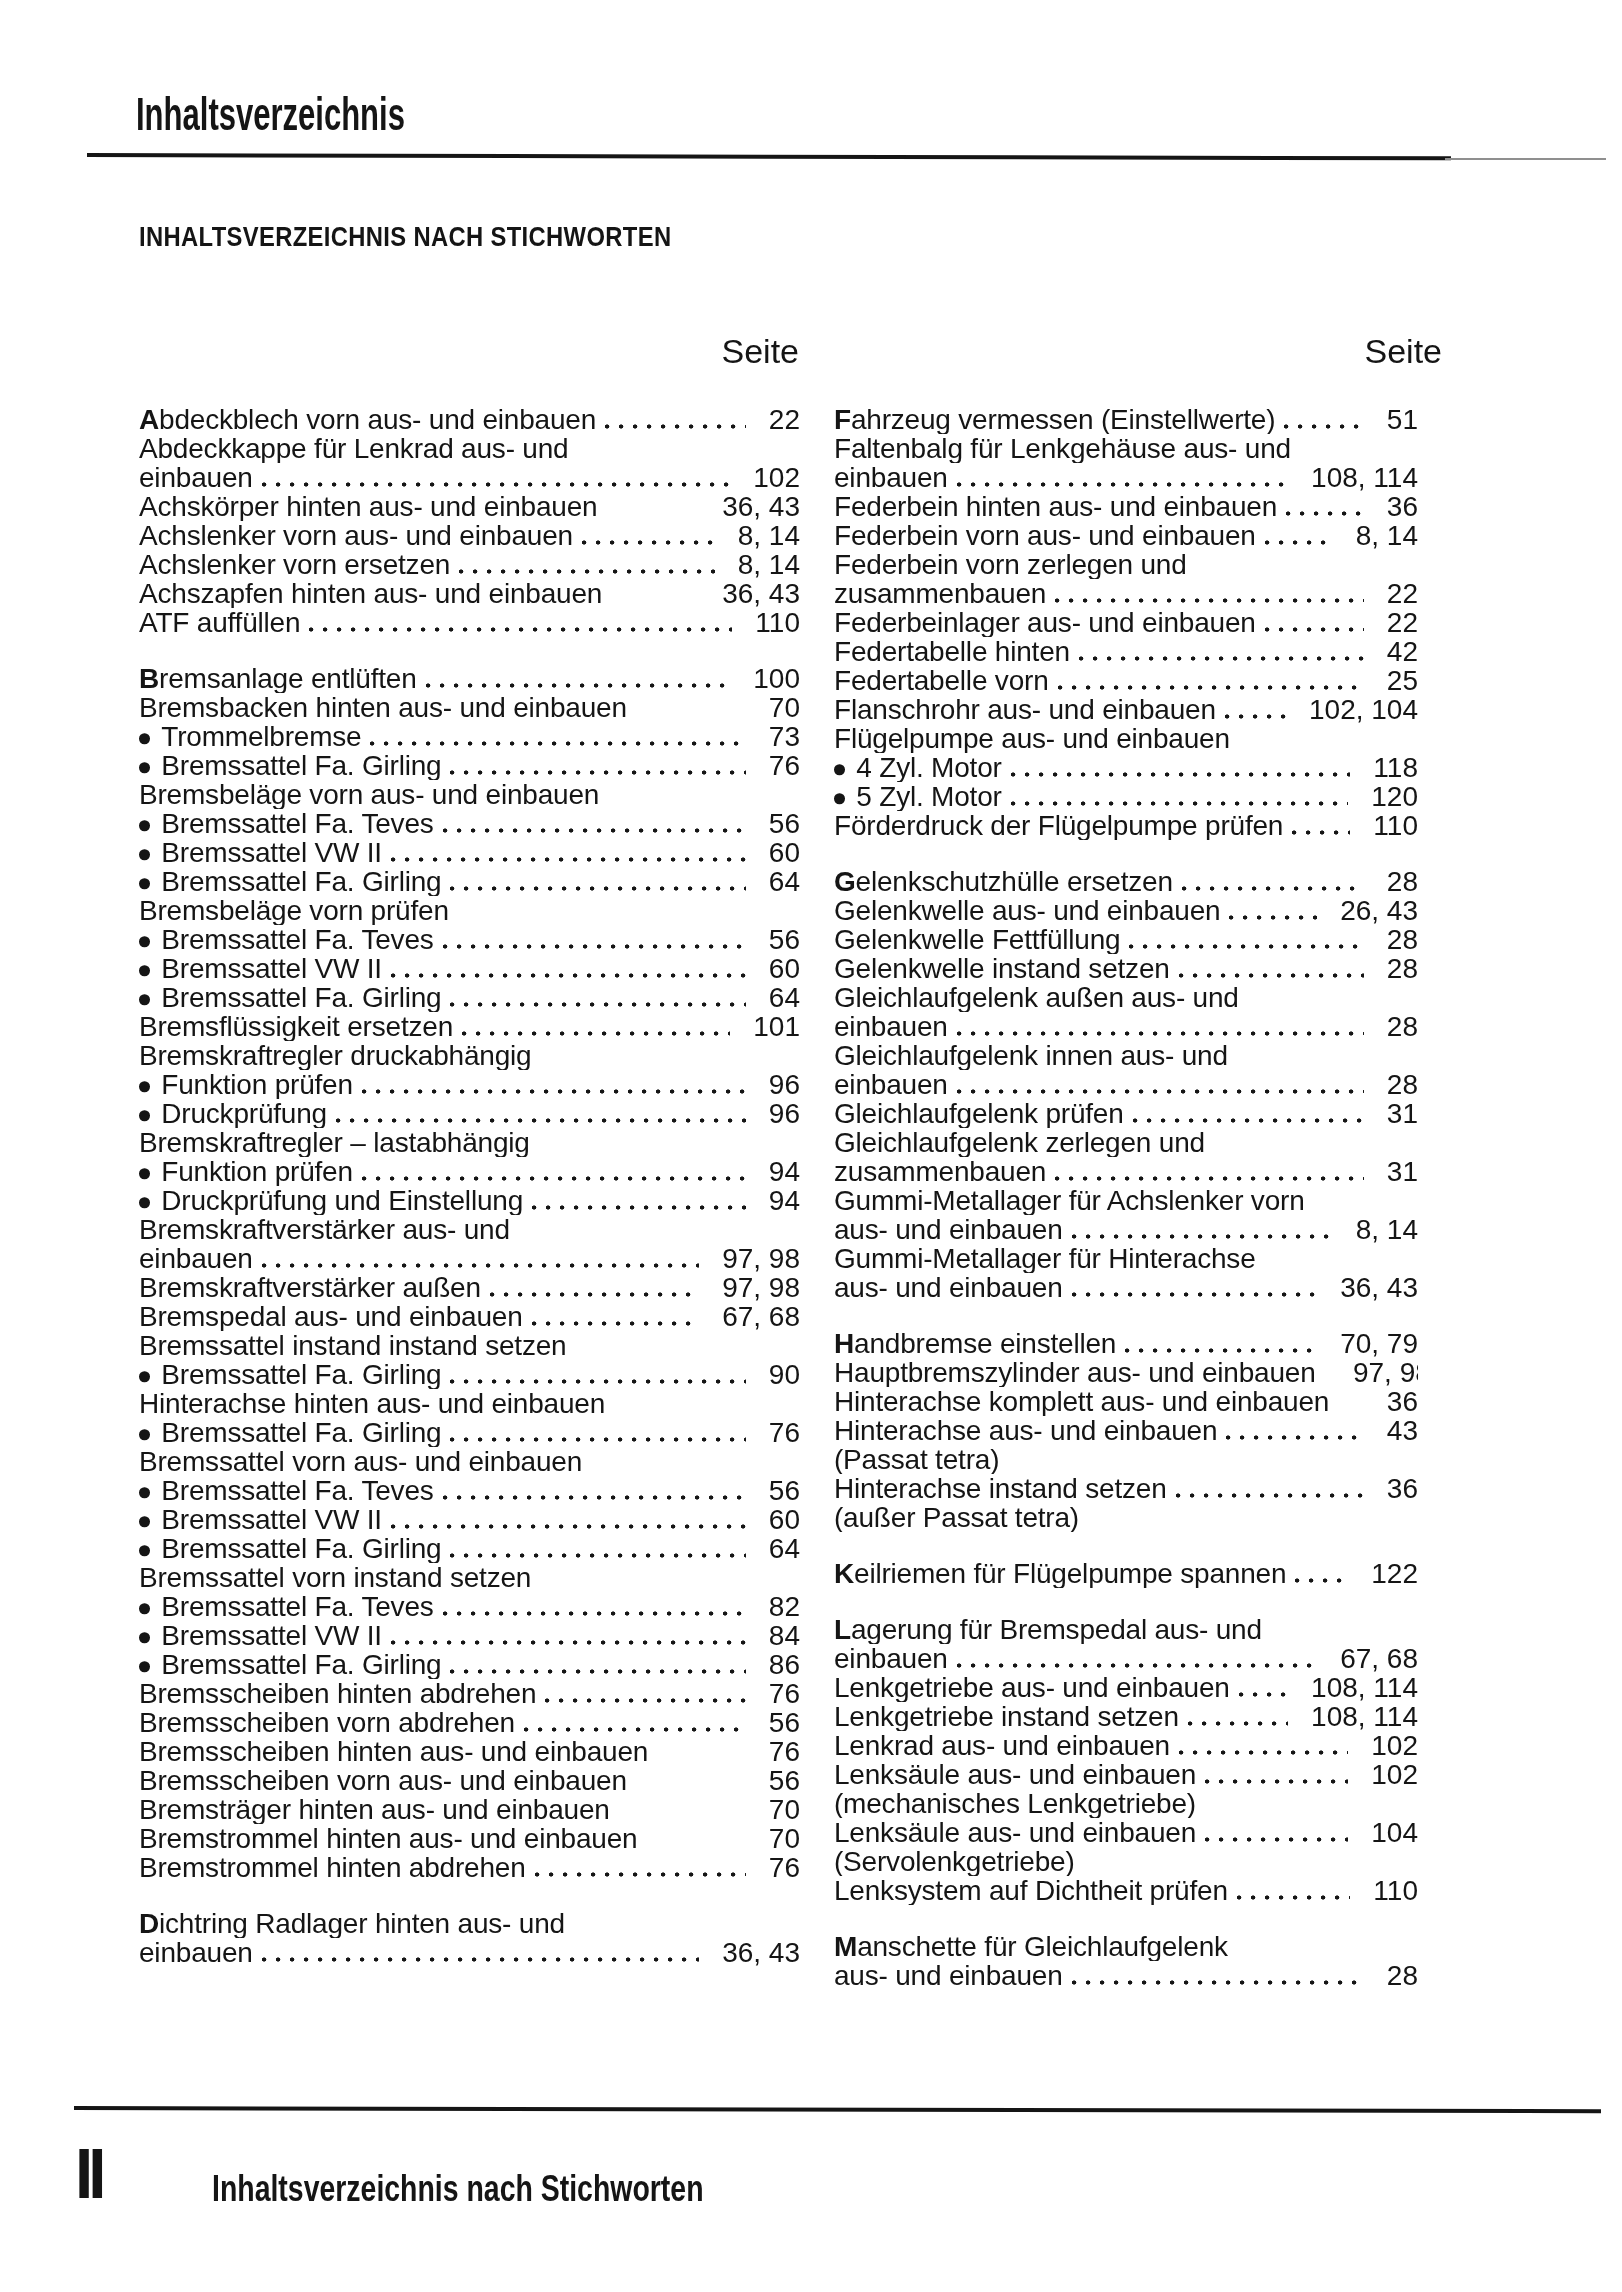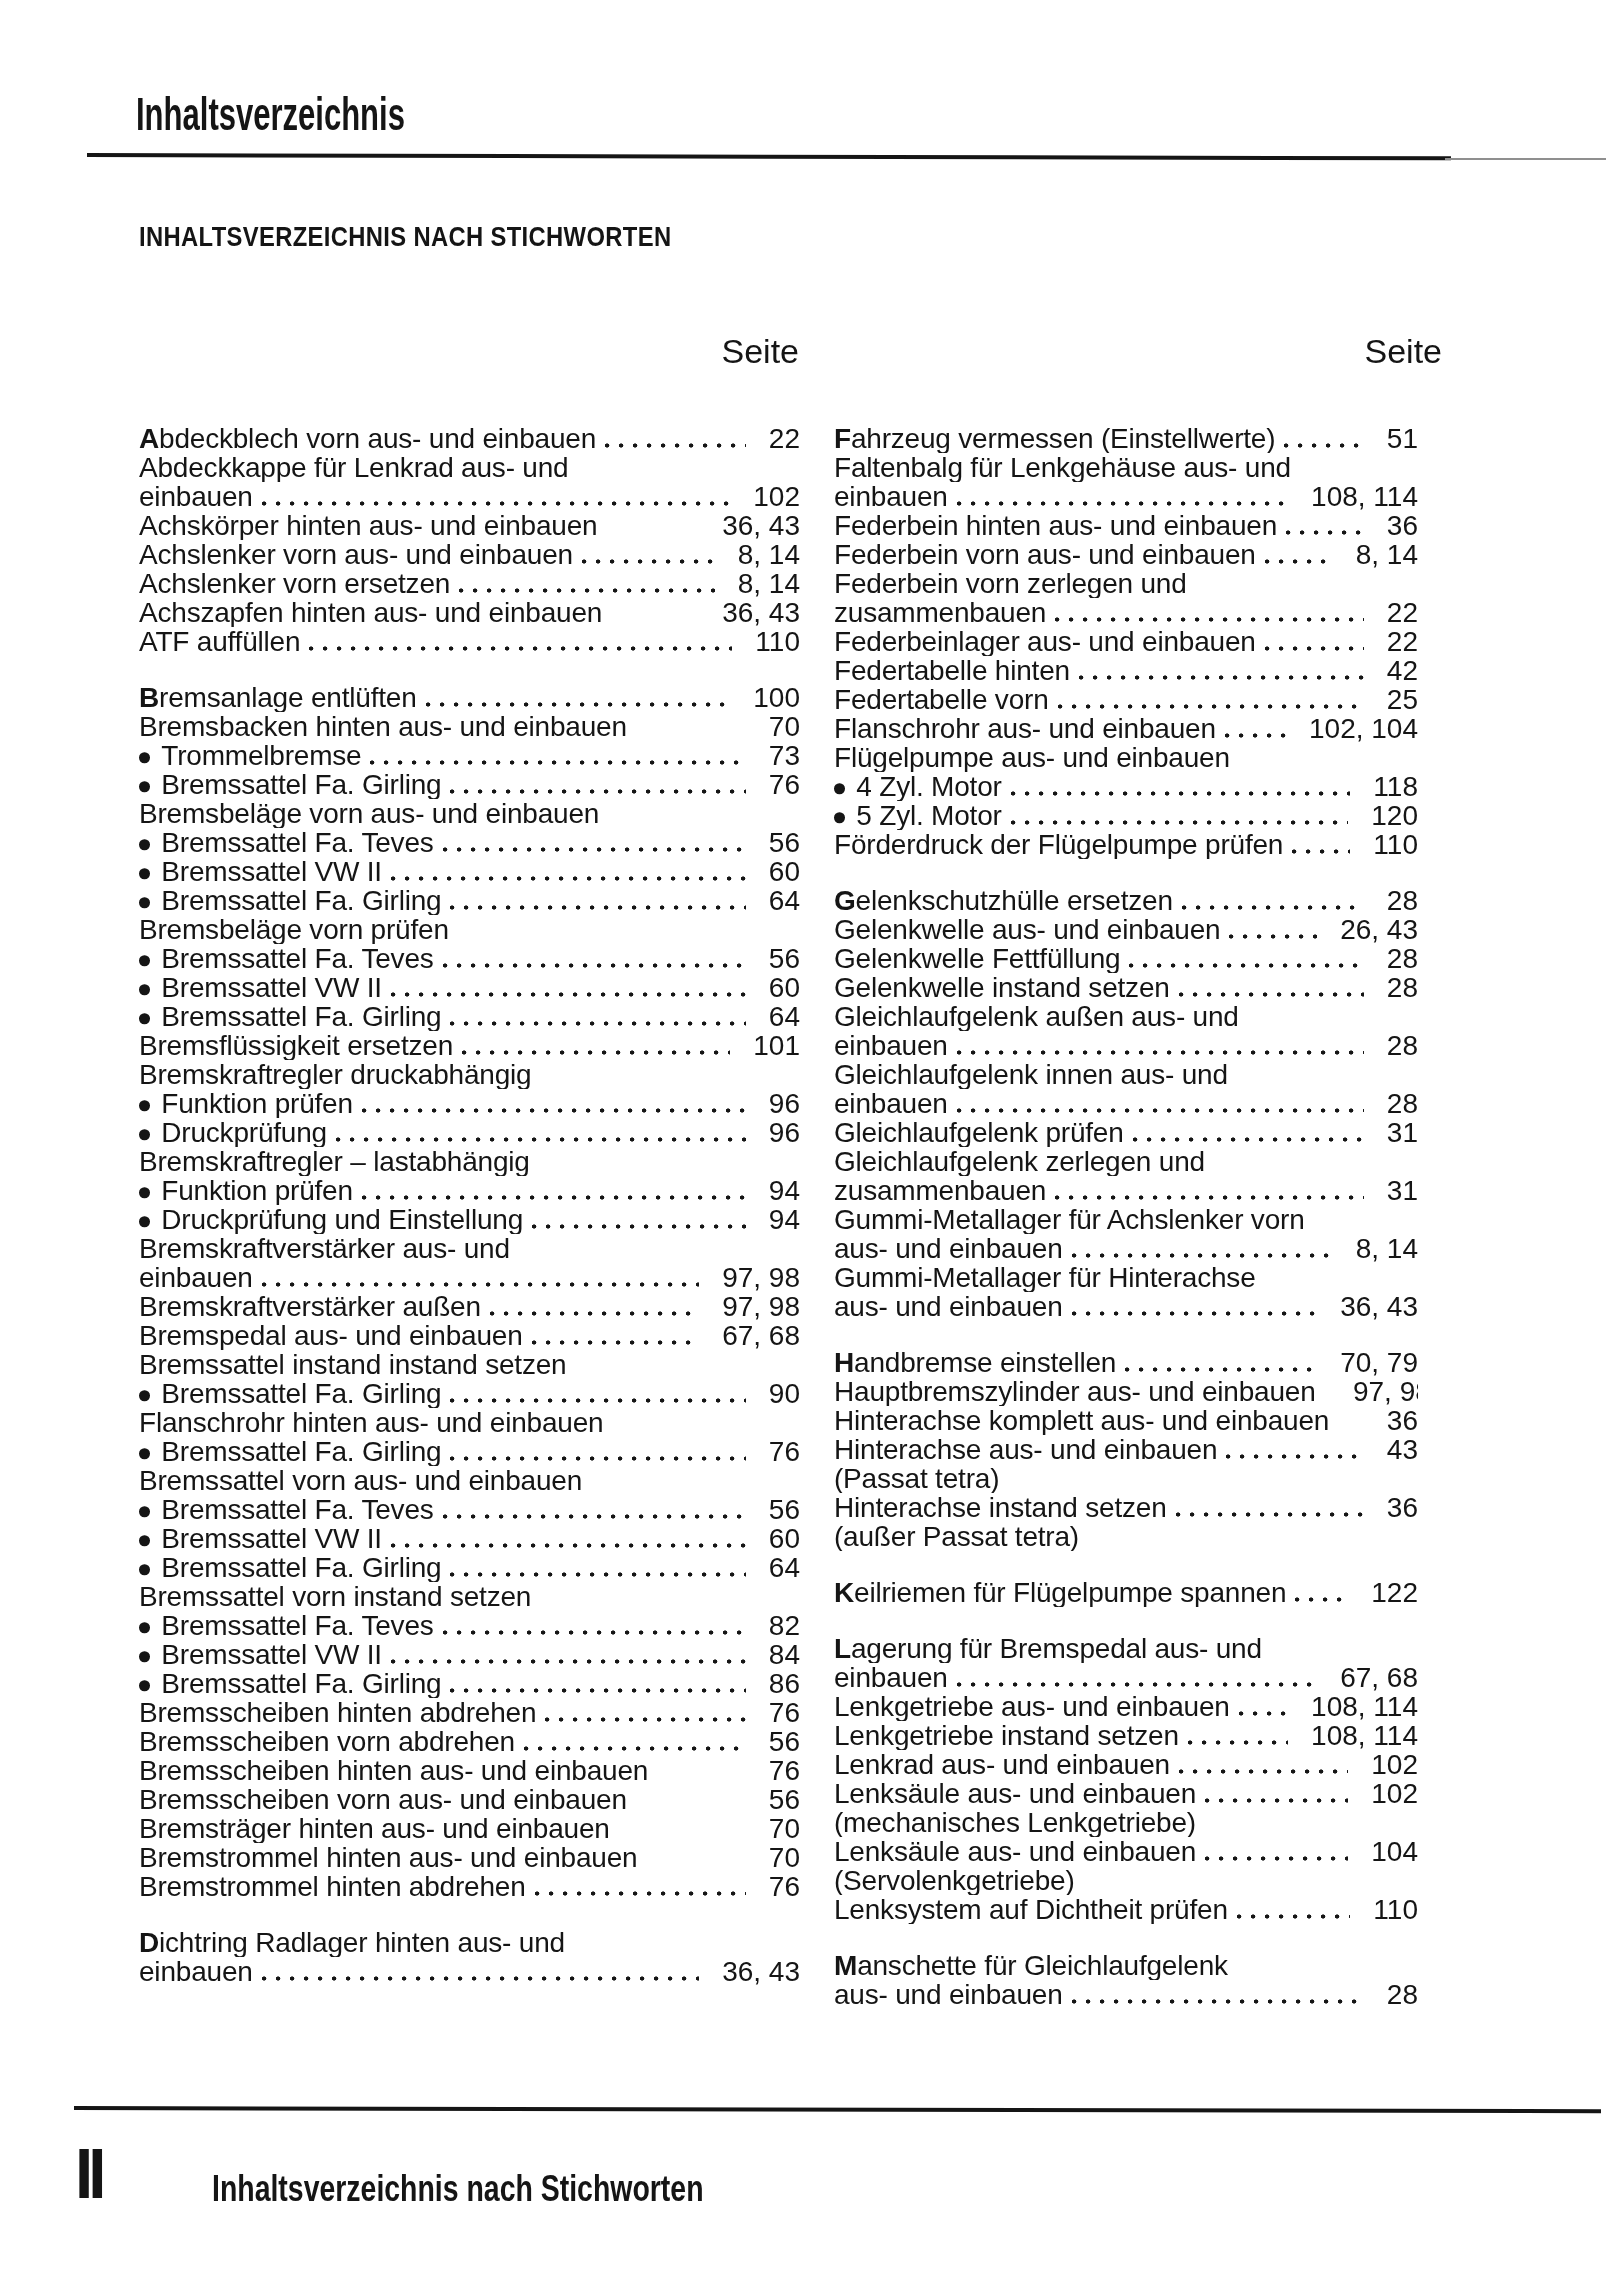--- a/index.html
+++ b/index.html
@@ -25,21 +25,21 @@
   }
   #doc-subtitle {
     left:139px; top:221px; font-size:28px; font-weight:700;
     transform:scaleX(0.85); transform-origin:left top; white-space:nowrap;
     letter-spacing:0.4px;
   }
   .seite { top:332px; width:177px; font-size:34px; text-align:right; }
   #seite-left  { left:622px; }
   #seite-right { left:1265px; }
 
-  .toc-col { top:405px; font-size:28px; line-height:29px;margin-top:19px; }
+  .toc-col { top:405px; font-size:28px; line-height:29px; }
   #toc-col-left  { left:139px; width:661px; }
   #toc-col-right { left:834px; width:584px; }
 
   .toc-group + .toc-group { margin-top:27px; }
   .row { display:flex; align-items:baseline; height:29px; white-space:nowrap; overflow:hidden; }
   .label { flex:0 0 auto; letter-spacing:-0.2px; }
   .cap { font-weight:700; }
   .bullet {
     flex:0 0 auto; width:10.7px; height:10.7px; border-radius:50%;
     background:var(--ink); margin-right:11.6px; transform:translateY(-1.8px);
@@ -238,21 +238,21 @@
         <div class="row">
           <span class="label">Bremssattel instand instand setzen</span>
         </div>
         <div class="row">
           <span class="bullet"></span>
           <span class="label">Bremssattel Fa. Girling</span>
           <span class="leader dots"></span>
           <span class="pagenum">90</span>
         </div>
         <div class="row">
-          <span class="label">Flanschrohr hinten aus- und einbauen</span>
+          <span class="label">Hinterachse hinten aus- und einbauen</span>
         </div>
         <div class="row">
           <span class="bullet"></span>
           <span class="label">Bremssattel Fa. Girling</span>
           <span class="leader dots"></span>
           <span class="pagenum">76</span>
         </div>
         <div class="row">
           <span class="label">Bremssattel vorn aus- und einbauen</span>
         </div>

